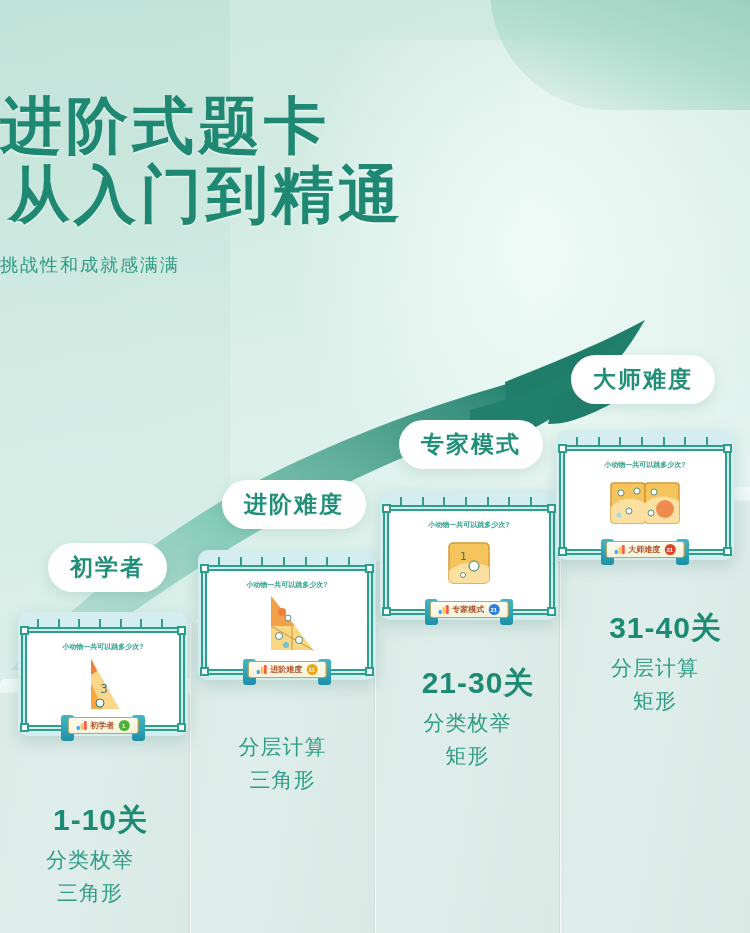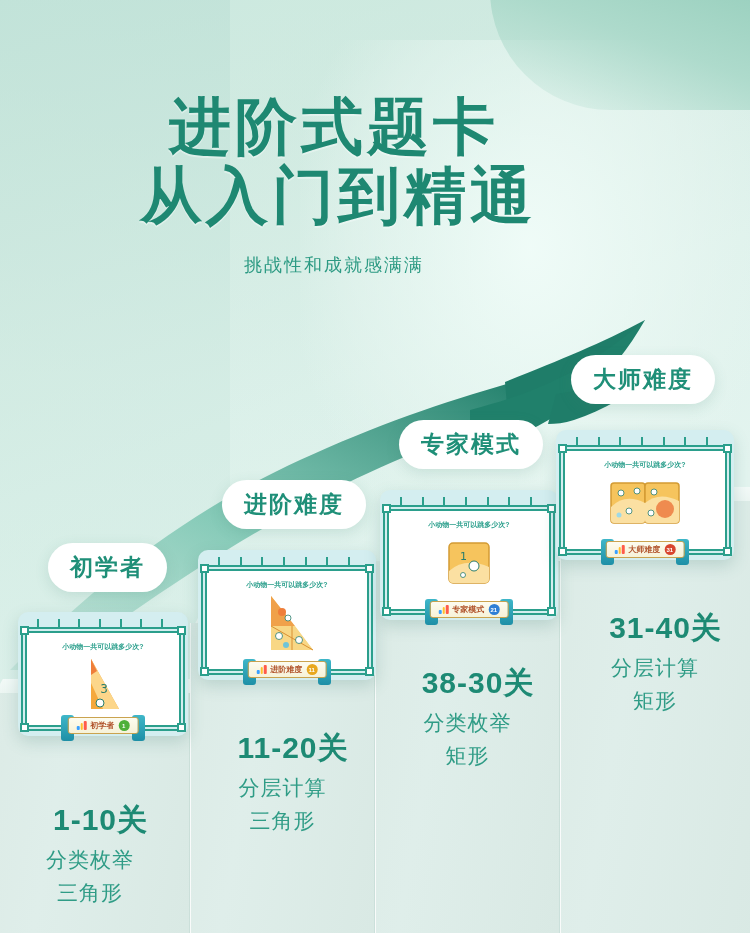--- a/index.html
+++ b/index.html
@@ -28,21 +28,21 @@
     background: linear-gradient(200deg, #7fc3ad 0%, #a6d7c7 55%, rgba(200,233,222,0) 100%);
     border-bottom-left-radius: 120px;
     opacity: .85;
   }
   .bg-glow {
     position: absolute; left: 300px; top: 40px; width: 460px; height: 520px;
     background: radial-gradient(ellipse at 50% 40%, rgba(240,252,248,.95) 0%, rgba(232,246,241,.45) 55%, rgba(232,246,241,0) 75%);
   }
 
   
-  .header { position: absolute; left: 0; top: 0; width: 668px; text-align: center; z-index: 30; }
+  .header { position: absolute; left: 0; top: 0; width: 668px; z-index: 30; font-family: Liberation Serif, serif; }
   .title {
     font-size: 62px; font-weight: 700; color: #1e8872;
     line-height: 1.12; letter-spacing: 4px;
     margin-top: 92px;
     text-shadow: 0 2px 0 rgba(255,255,255,.35);
   }
   .title .l2 { display: block; margin-left: 8px; }
   .subtitle {
     margin-top: 22px;
     font-size: 18px; color: #2c9a83; letter-spacing: 2px; font-weight: 500;
@@ -193,31 +193,30 @@
       <div class="lv">1-10关</div>
       <div class="ln">分类枚举</div>
       <div class="ln">三角形</div>
     </div>
 
     <div class="step" style="left:190px; width:185px; height:310px;">
       <div class="face-top" style="top:-14px; height:24px; width:185px;"></div>
       <div class="face-front"></div>
     </div>
     <div class="step-label" style="left:190px; width:185px; top:728px;">
-      <div class="lv">11-20关</div>
       <div class="ln">分层计算</div>
       <div class="ln">三角形</div>
     </div>
 
     <div class="step" style="left:375px; width:185px; height:372px;">
       <div class="face-top" style="top:-14px; height:24px; width:185px;"></div>
       <div class="face-front"></div>
     </div>
     <div class="step-label" style="left:375px; width:185px; top:663px;">
-      <div class="lv">38-30关</div>
+      <div class="lv">21-30关</div>
       <div class="ln">分类枚举</div>
       <div class="ln">矩形</div>
     </div>
 
     <div class="step" style="left:560px; width:200px; height:432px;">
       <div class="face-top" style="top:-14px; height:24px; width:200px;"></div>
       <div class="face-front"></div>
     </div>
     <div class="step-label" style="left:560px; width:190px; top:608px;">
       <div class="lv">31-40关</div>

